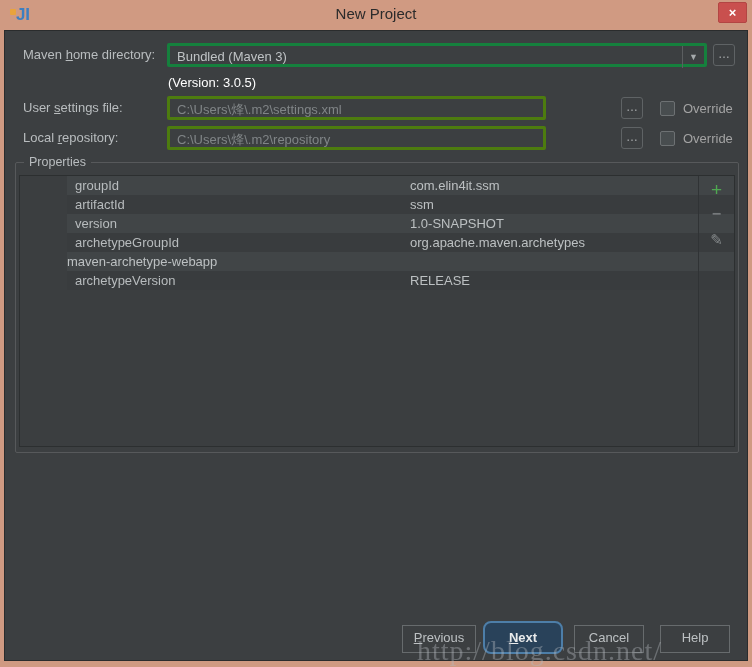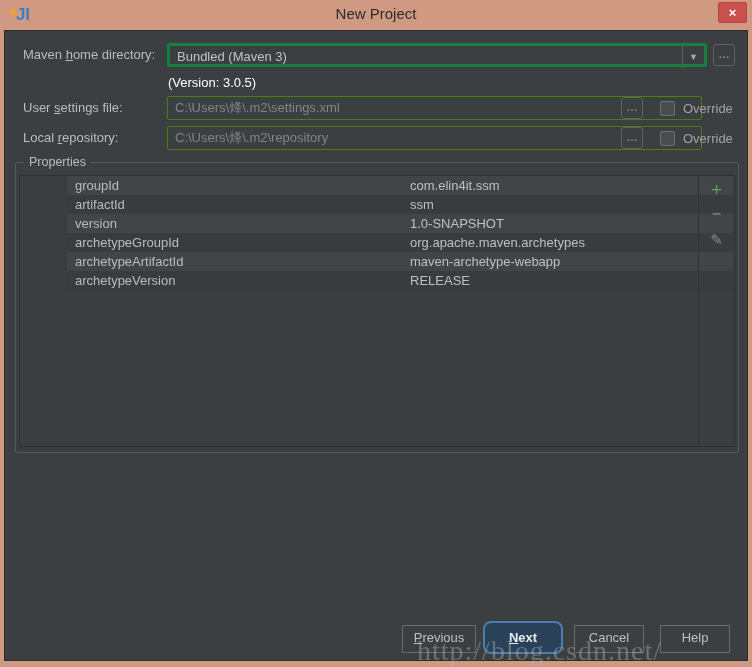--- a/index.html
+++ b/index.html
@@ -67,22 +67,22 @@
     color: #aaadaf; font-size: 12px; text-align: center; line-height: 18px;
     cursor: pointer;
   }
 
   .version-note {
     position: absolute; left: 163px; top: 44px;
     color: #ffffff; font-size: 13px;
   }
 
   .field {
-    position: absolute; left: 162px; width: 535px; height: 24px;
-    background: #3c3f41; border: 1px solid #4d7c0f; border-radius: 2px;
+    position: absolute; left: 162px; width: 379px; height: 24px;
+    background: #3c3f41; border: 3px solid #4d7c0f; border-radius: 2px;
     color: #808587; font-size: 13px; line-height: 22px;
     padding-left: 7px; white-space: nowrap; overflow: hidden;
   }
 
   .checkbox {
     position: absolute; width: 15px; height: 15px;
     background: #484d4f; border: 1px solid #6d7173; border-radius: 2px;
     cursor: pointer;
   }
   .cb-label {
@@ -206,21 +206,20 @@
         </div>
         <div class="prop-row">
           <span class="prop-name">version</span>
           <span class="prop-value">1.0-SNAPSHOT</span>
         </div>
         <div class="prop-row">
           <span class="prop-name">archetypeGroupId</span>
           <span class="prop-value">org.apache.maven.archetypes</span>
         </div>
         <div class="prop-row">
-          <span class="prop-name">archetypeArtifactId</span>
           <span class="prop-value">maven-archetype-webapp</span>
         </div>
         <div class="prop-row">
           <span class="prop-name">archetypeVersion</span>
           <span class="prop-value">RELEASE</span>
         </div>
         <div class="table-toolbar">
           <div class="tb-btn tb-add">
             <span>+</span>
           </div>

